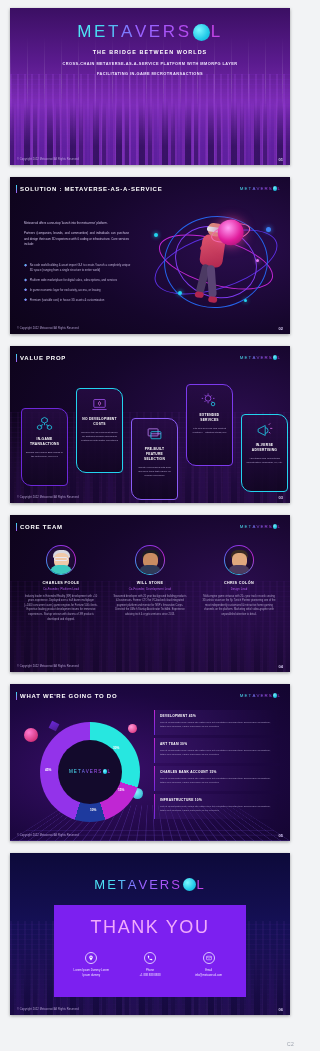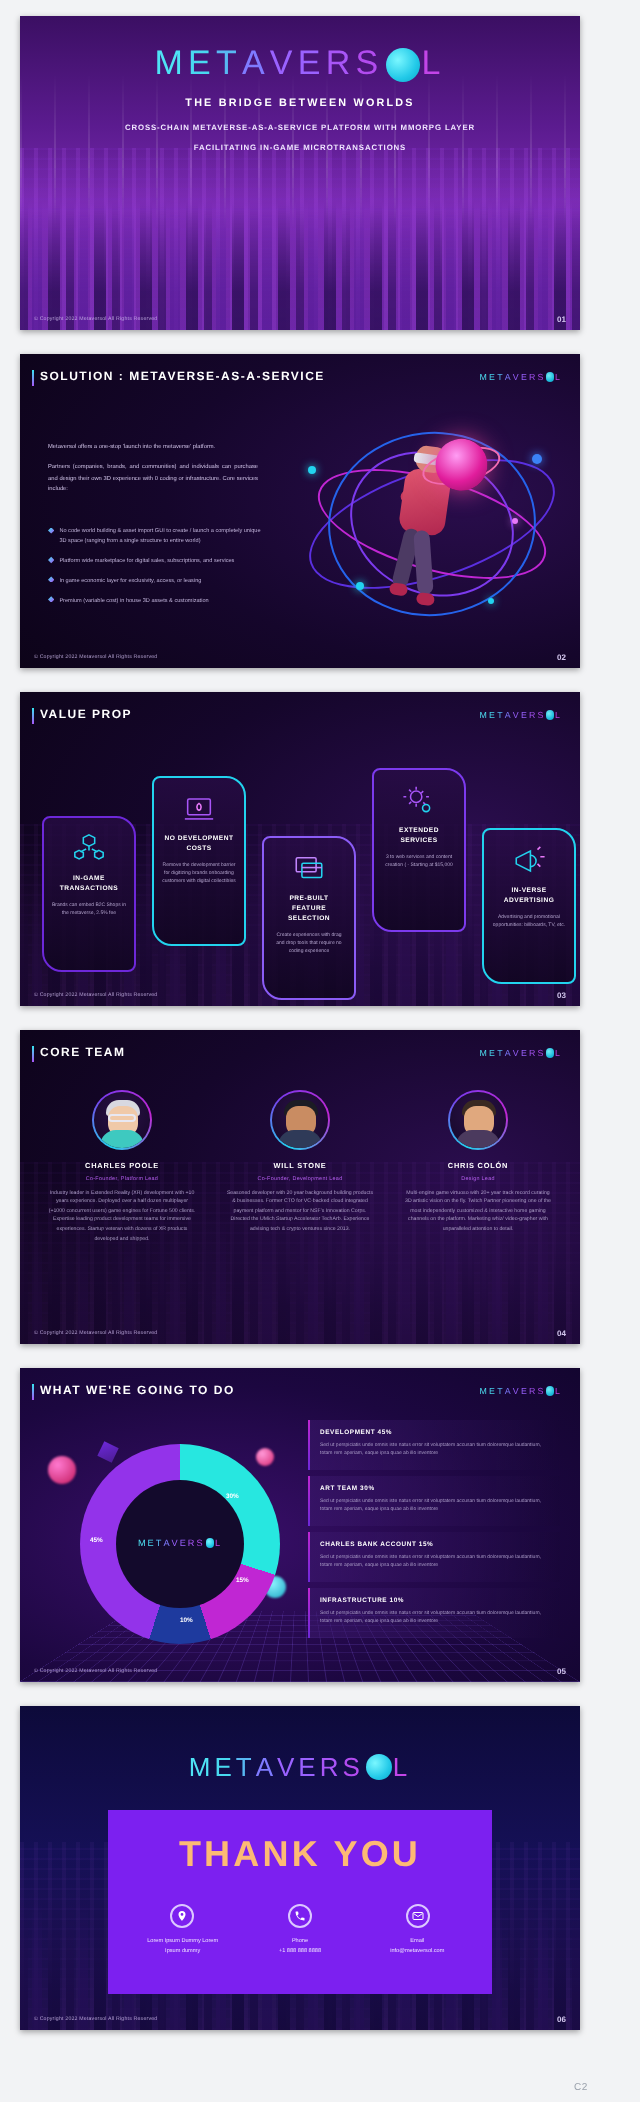--- a/index.html
+++ b/index.html
@@ -237,21 +237,21 @@
   .bitem .bh { font-size: 3.2px; font-weight: bold; letter-spacing: .3px; color: #fff; }
   .bitem .bd { font-size: 2.5px; line-height: 1.8; color: #a99bc6; margin-top: 2.5px; }
 
   
   .s6 { background: linear-gradient(180deg, #0d0a3a 0%, #151056 45%, #0a0730 100%); }
   .s6 .logo-top { position: absolute; left: 0; right: 0; top: 22px; text-align: center; z-index: 3; }
   .ty-card {
     position: absolute; left: 44px; right: 44px; top: 52px; bottom: 18px;
     background: #7c20f0; padding: 12px 8px 8px 8px; text-align: center; z-index: 3;
   }
-  .ty-card .ty-title { font-size: 18px; font-weight: bold; letter-spacing: 1.6px; color: #fdba74; }
+  .ty-card .ty-title { font-size: 18px; font-weight: normal; letter-spacing: 1.6px; color: #f0abfc; }
   .contacts { display: flex; justify-content: space-around; margin-top: 14px; }
   .contact { width: 58px; }
   .contact .cicon {
     width: 12px; height: 12px; border-radius: 50%; border: .7px solid #dcc8ff;
     margin: 0 auto; display: flex; align-items: center; justify-content: center;
     color: #fff; font-size: 5.5px; line-height: 1;
   }
   .contact .clabel { font-size: 2.8px; color: #efe2ff; margin-top: 4px; line-height: 1.65; }
   .contact .cval { font-size: 2.8px; color: #efe2ff; line-height: 1.65; }
 

